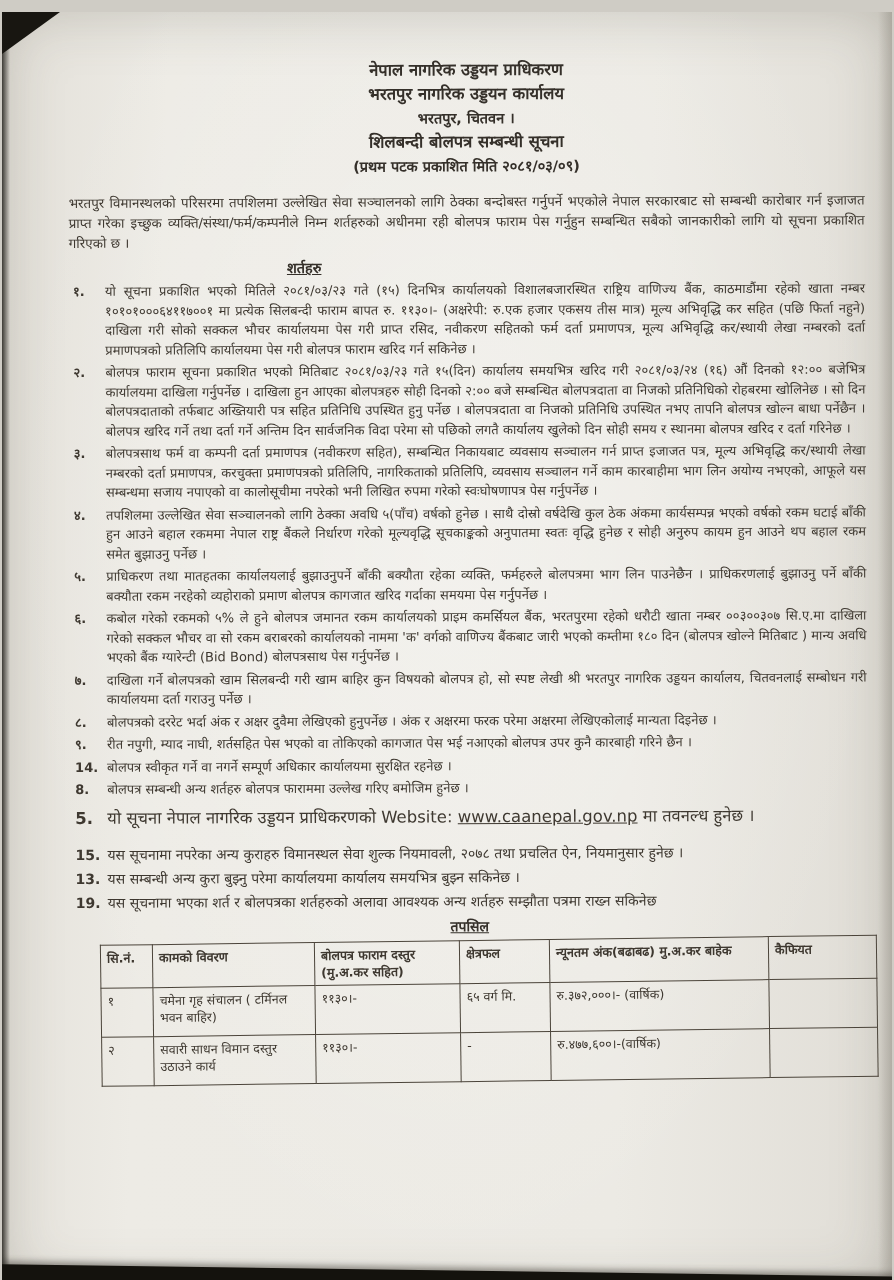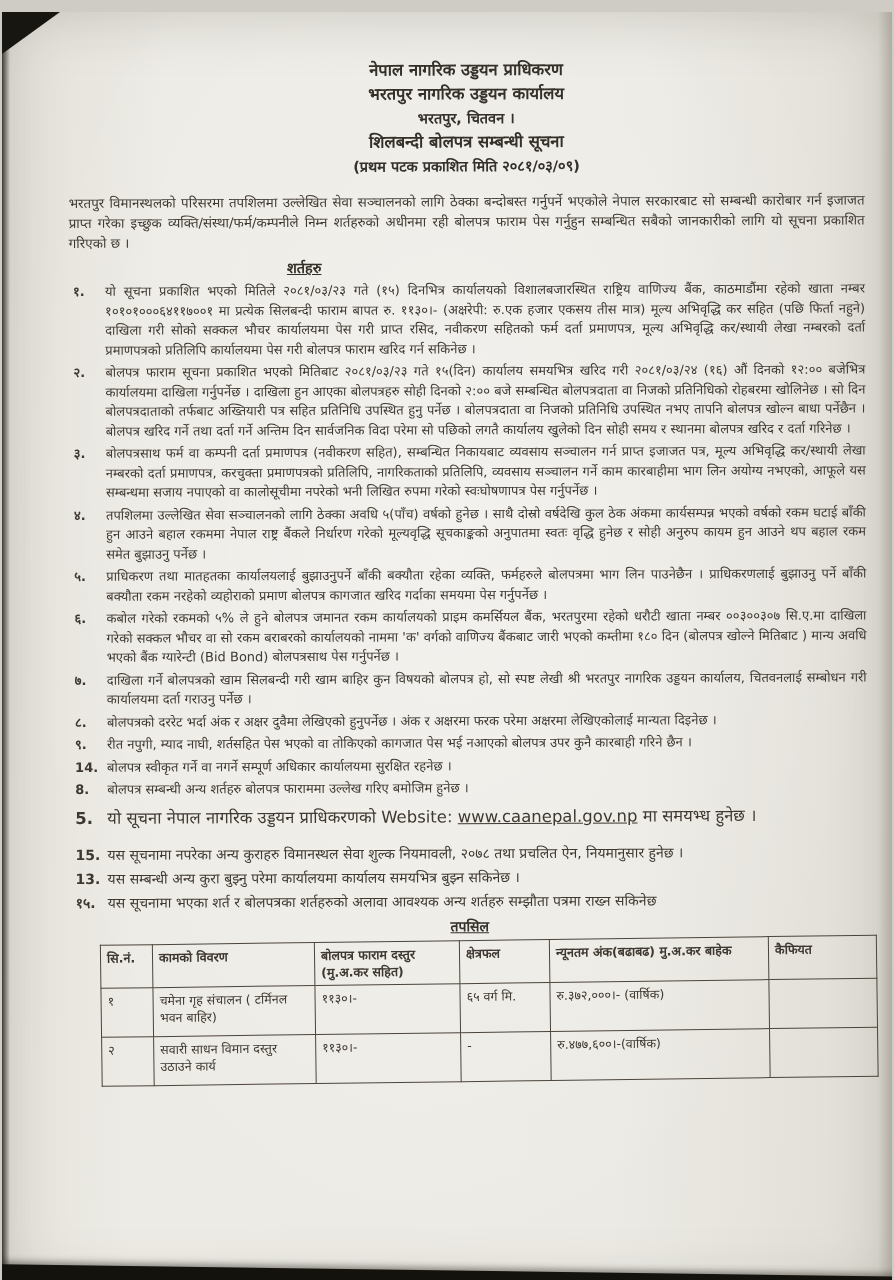--- a/index.html
+++ b/index.html
@@ -145,32 +145,32 @@
         <div class="cond normal">
           <span class="cond-num">14.</span>
           <span class="cond-text">बोलपत्र स्वीकृत गर्ने वा नगर्ने सम्पूर्ण अधिकार कार्यालयमा सुरक्षित रहनेछ ।</span>
         </div>
         <div class="cond normal">
           <span class="cond-num">8.</span>
           <span class="cond-text">बोलपत्र सम्बन्धी अन्य शर्तहरु बोलपत्र फाराममा उल्लेख गरिए बमोजिम हुनेछ ।</span>
         </div>
         <div class="cond large">
           <span class="cond-num">5.</span>
-          <span class="cond-text"><span>यो सूचना नेपाल नागरिक उड्डयन प्राधिकरणको Website: </span><span class="u">www.caanepal.gov.np</span><span> मा समयभ्ध हुनेछ ।</span></span>
+          <span class="cond-text"><span>यो सूचना नेपाल नागरिक उड्डयन प्राधिकरणको Website: </span><span class="u">www.caanepal.gov.np</span><span> मा तवनल्ध हुनेछ ।</span></span>
         </div>
         <div class="cond medium gap">
           <span class="cond-num">15.</span>
           <span class="cond-text">यस सूचनामा  नपरेका अन्य कुराहरु विमानस्थल सेवा शुल्क नियमावली, २०७८ तथा  प्रचलित ऐन, नियमानुसार हुनेछ ।</span>
         </div>
         <div class="cond medium">
           <span class="cond-num">13.</span>
           <span class="cond-text">यस सम्बन्धी अन्य कुरा बुझ्नु परेमा कार्यालयमा कार्यालय समयभित्र बुझ्न सकिनेछ ।</span>
         </div>
         <div class="cond medium">
-          <span class="cond-num">१५.</span>
+          <span class="cond-num">19.</span>
           <span class="cond-text">यस सूचनामा भएका शर्त र बोलपत्रका शर्तहरुको अलावा आवश्यक अन्य शर्तहरु सम्झौता पत्रमा राख्न सकिनेछ</span>
         </div>
       </div>
 
     <div class="tapasil">तपसिल</div>
 
     <div class="table-wrap">
       <table class="schedule">
         <colgroup id="table-cols">
             <col style="width: 52px;">

